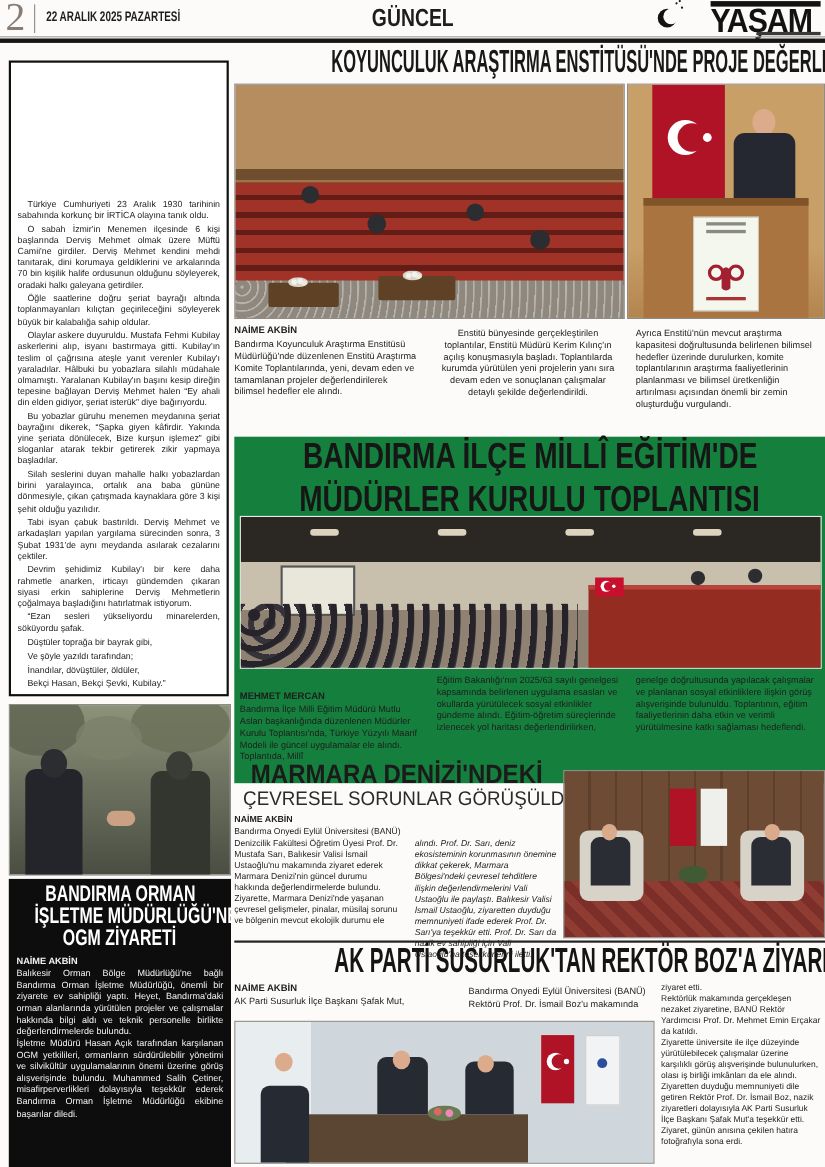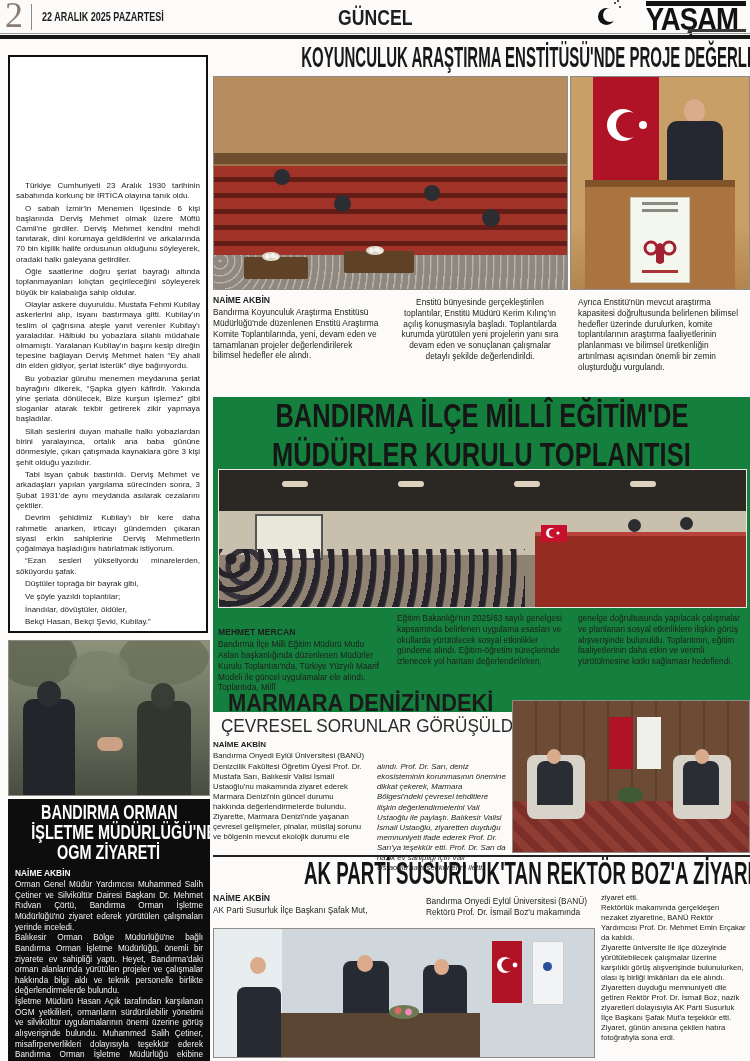--- a/index.html
+++ b/index.html
@@ -159,21 +159,21 @@
         <p>Türkiye Cumhuriyeti 23 Aralık 1930 tarihinin sabahında korkunç bir İRTİCA olayına tanık oldu.</p>
         <p>O sabah İzmir'in Menemen ilçesinde 6 kişi başlarında Derviş Mehmet olmak üzere Müftü Camii'ne girdiler. Derviş Mehmet kendini mehdi tanıtarak, dini korumaya geldiklerini ve arkalarında 70 bin kişilik halife ordusunun olduğunu söyleyerek, oradaki halkı galeyana getirdiler.</p>
         <p>Öğle saatlerine doğru şeriat bayrağı altında toplanmayanları kılıçtan geçirileceğini söyleyerek büyük bir kalabalığa sahip oldular.</p>
         <p>Olaylar askere duyuruldu. Mustafa Fehmi Kubilay askerlerini alıp, isyanı bastırmaya gitti. Kubilay'ın teslim ol çağrısına ateşle yanıt verenler Kubilay'ı yaraladılar. Hâlbuki bu yobazlara silahlı müdahale olmamıştı. Yaralanan Kubilay'ın başını kesip direğin tepesine bağlayan Derviş Mehmet halen “Ey ahali din elden gidiyor, şeriat isterük” diye bağırıyordu.</p>
         <p>Bu yobazlar güruhu menemen meydanına şeriat bayrağını dikerek, “Şapka giyen kâfirdir. Yakında yine şeriata dönülecek, Bize kurşun işlemez” gibi sloganlar atarak tekbir getirerek zikir yapmaya başladılar.</p>
         <p>Silah seslerini duyan mahalle halkı yobazlardan birini yaralayınca, ortalık ana baba gününe dönmesiyle, çıkan çatışmada kaynaklara göre 3 kişi şehit olduğu yazılıdır.</p>
         <p>Tabi isyan çabuk bastırıldı. Derviş Mehmet ve arkadaşları yapılan yargılama sürecinden sonra, 3 Şubat 1931'de aynı meydanda asılarak cezalarını çektiler.</p>
         <p>Devrim şehidimiz Kubilay'ı bir kere daha rahmetle anarken, irticayı gündemden çıkaran siyasi erkin sahiplerine Derviş Mehmetlerin çoğalmaya başladığını hatırlatmak istiyorum.</p>
         <p>“Ezan sesleri yükseliyordu minarelerden, söküyordu şafak.</p>
         <p>Düştüler toprağa bir bayrak gibi,</p>
-        <p>Ve şöyle yazıldı toplantılar;</p>
+        <p>Ve şöyle yazıldı tarafından;</p>
         <p>İnandılar, dövüştüler, öldüler,</p>
         <p>Bekçi Hasan, Bekçi Şevki, Kubilay.”</p>
       </div>
   </div>
 
   <div class="photo handshake">
     <div class="tree-blob" style="left:-12px;top:-14px;width:80px;height:60px;"></div>
     <div class="tree-blob" style="left:110px;top:-10px;width:90px;height:54px;background:#6a7058;"></div>
     <div class="tree-blob" style="left:60px;top:10px;width:60px;height:40px;background:#7b816a;"></div>
     <div class="sil" style="left:14px;top:58px;width:52px;height:98px;"></div>
@@ -185,21 +185,20 @@
 
   <div class="abs ormanblk">
     <div class="orman-h">
       <span class="cond">BANDIRMA ORMAN</span><br>
       <span class="cond">İŞLETME MÜDÜRLÜĞÜ'NE</span><br>
       <span class="cond">OGM ZİYARETİ</span>
     </div>
     <div class="orman-body">
       <p class="byline">NAİME AKBİN</p>
       <div>
-          <p>Orman Genel Müdür Yardımcısı Muhammed Salih Çetiner ve Silvikültür Dairesi Başkanı Dr. Mehmet Rıdvan Çörtü, Bandırma Orman İşletme Müdürlüğü'nü ziyaret ederek yürütülen çalışmaları yerinde inceledi.</p>
           <p>Balıkesir Orman Bölge Müdürlüğü'ne bağlı Bandırma Orman İşletme Müdürlüğü, önemli bir ziyarete ev sahipliği yaptı. Heyet, Bandırma'daki orman alanlarında yürütülen projeler ve çalışmalar hakkında bilgi aldı ve teknik personelle birlikte değerlendirmelerde bulundu.</p>
           <p>İşletme Müdürü Hasan Açık tarafından karşılanan OGM yetkilileri, ormanların sürdürülebilir yönetimi ve silvikültür uygulamalarının önemi üzerine görüş alışverişinde bulundu. Muhammed Salih Çetiner, misafirperverlikleri dolayısıyla teşekkür ederek Bandırma Orman İşletme Müdürlüğü ekibine başarılar diledi.</p>
         </div>
     </div>
   </div>
 
   <div class="abs koy-head">
     <span class="cond">KOYUNCULUK ARAŞTIRMA ENSTİTÜSÜ'NDE PROJE DEĞERLENDİRMESİ</span>
   </div>
 

